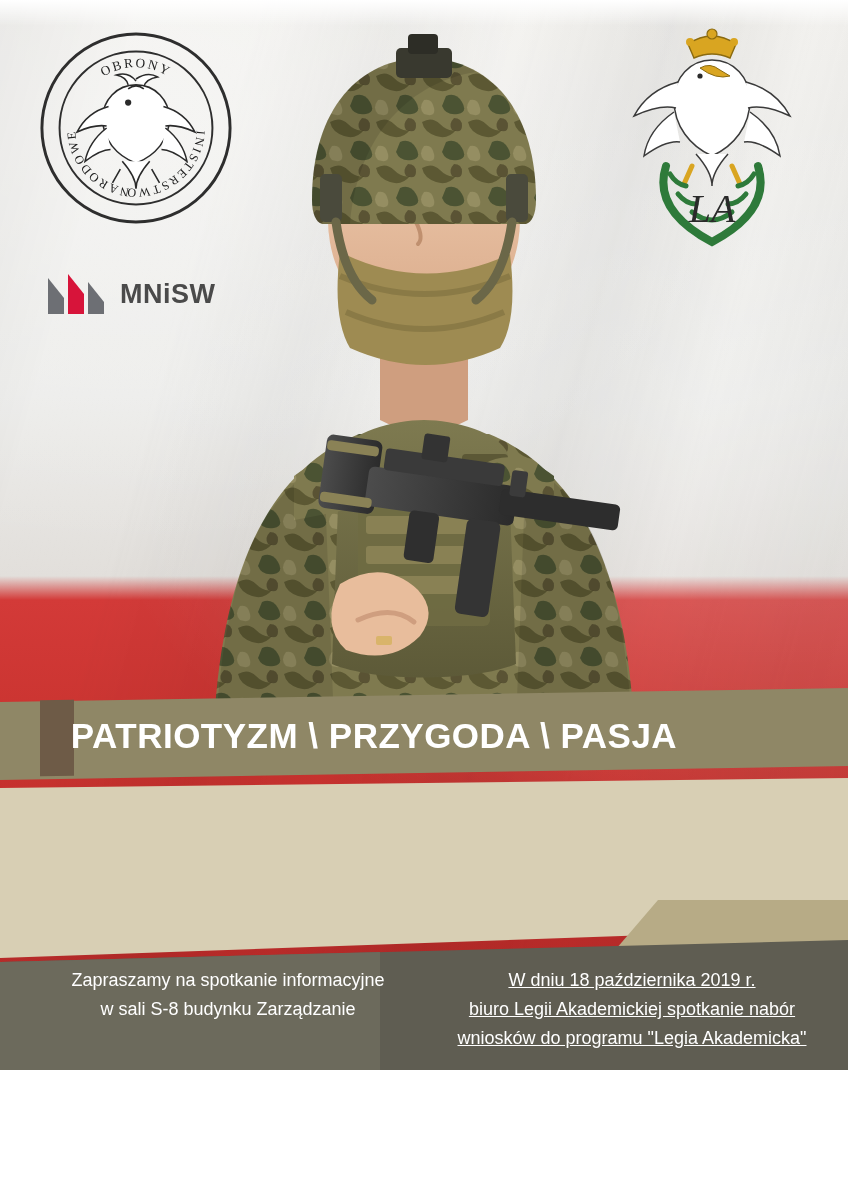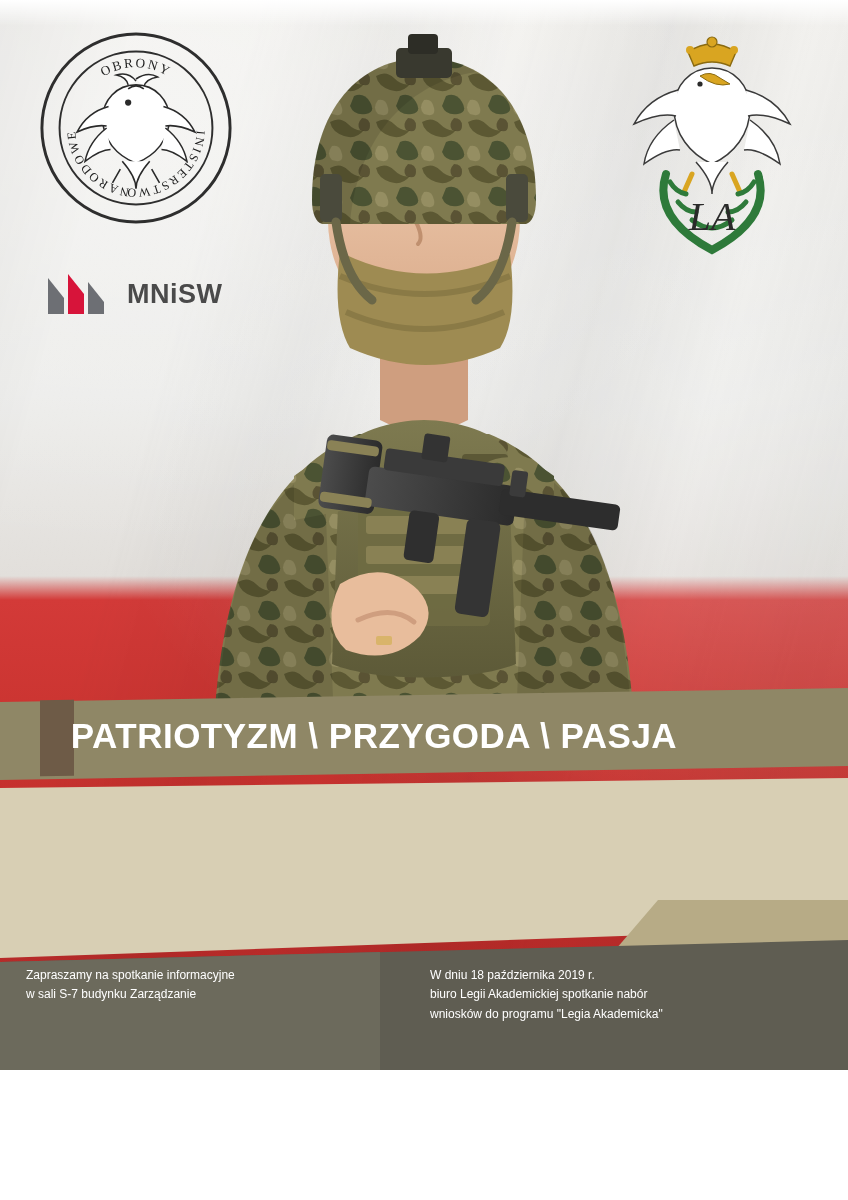--- a/index.html
+++ b/index.html
@@ -54,25 +54,25 @@
     top: 24px;
     width: 560px; height: 700px;
   }
   .sol-svg { width: 100%; height: 100%; display: block; }
 
   
   .emblem {
     position: absolute;
   }
   .mon-emblem { left: 38px; top: 30px; width: 196px; height: 196px; }
-  .la-emblem  { right: 46px; top: 24px; width: 180px; height: 240px; }
+  .la-emblem  { right: 46px; top: 16px; width: 180px; height: 240px; }
 
   .mnisw {
     position: absolute; left: 46px; top: 272px;
-    display: flex; align-items: center; gap: 21px;
+    display: flex; align-items: center; gap: 14px;
   }
   .mnisw-mark { width: 60px; height: 44px; }
   .mnisw-text {
     font-size: 27px; font-weight: bold; color: #4a4a4a;
     letter-spacing: .5px;
   }
 
   
   .band-dark {
     position: absolute;
@@ -130,25 +130,25 @@
   .lower-left-shade {
     position: absolute; left: 0; top: 940px; width: 380px; height: 130px;
     background: #6c6a5c;
     clip-path: polygon(0 22px, 380px 12px, 380px 130px, 0 130px);
   }
   .info-cols {
     position: absolute; left: 0; top: 966px; width: 848px;
     display: flex;
   }
   .info-col {
-    flex: 1; text-align: left; color: #fff;
-    font-size: 12px; line-height: 1.62;
+    flex: 1; text-align: center; color: #fff;
+    font-size: 18px; line-height: 1.62;
   }
   .info-col.left { padding-left: 26px; }
-  .info-col.right { padding-right: 14px; }
+  .info-col.right { padding-right: 14px; text-decoration: underline; }
 
   
   .footer {
     position: absolute; left: 0; top: 1070px; width: 848px; height: 130px;
     background: #ffffff;
   }
 </style>
 </head>
 <body>
 
@@ -329,21 +329,21 @@
   </div>
 
   <div class="band-light"></div>
   <div class="band-light-notch"></div>
 
   <div class="lower"></div>
   <div class="lower-left-shade"></div>
   <div class="info-cols">
     <div class="info-col left">
       <div>Zapraszamy na spotkanie informacyjne</div>
-      <div>w sali S-7 budynku Zarządzanie</div>
+      <div>w sali S-8 budynku Zarządzanie</div>
     </div>
     <div class="info-col right">
       <div>W dniu 18 października 2019 r.</div>
       <div>biuro Legii Akademickiej spotkanie nabór</div>
       <div>wniosków do programu "Legia Akademicka"</div>
     </div>
   </div>
 
   <div class="footer">
 

